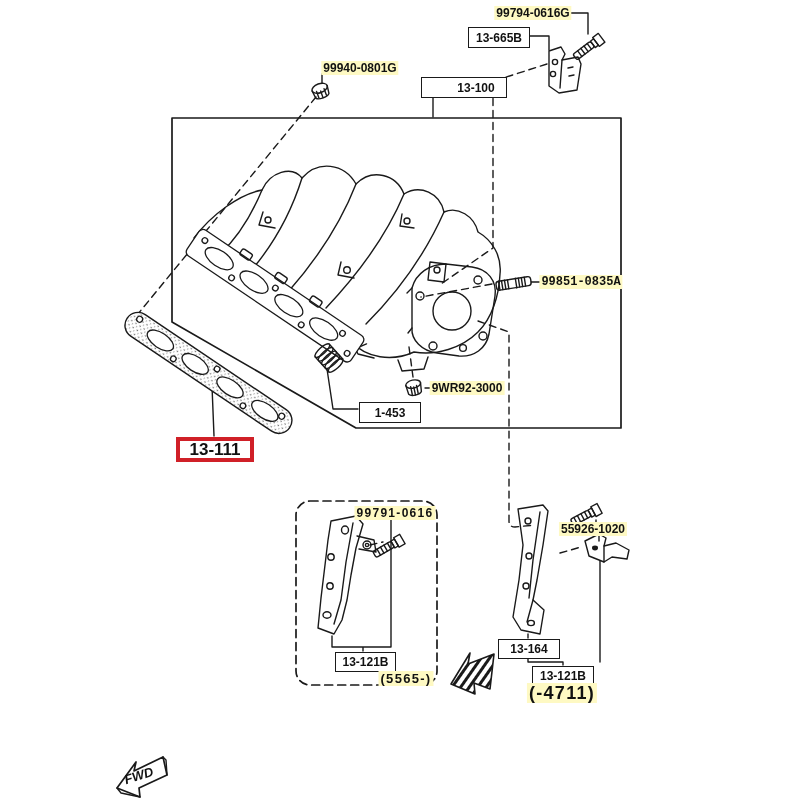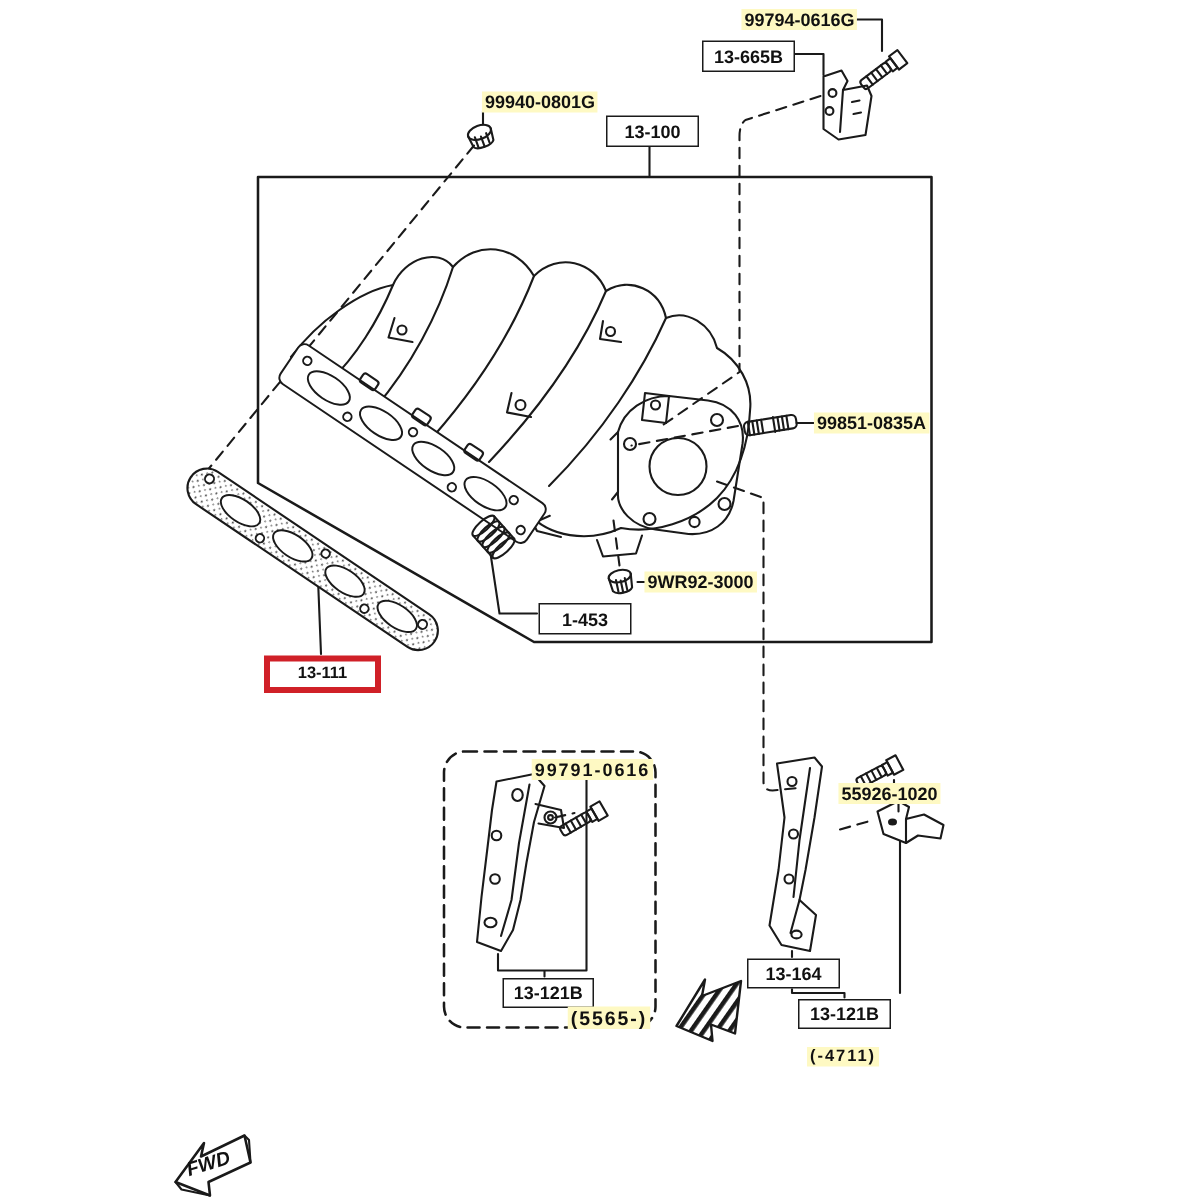--- a/index.html
+++ b/index.html
@@ -10,21 +10,21 @@
   .lnw{fill:#ffffff;stroke:#1a1a1a;stroke-width:1.3;stroke-linejoin:round;}
   .thick{stroke-width:1.7;}
   .dash{stroke-dasharray:7 5;}
   .callout{position:absolute;color:#111;font-weight:bold;font-size:12px;line-height:1;
            white-space:nowrap;background:#fef9c3;}
   .plain{padding:1px 2px;}
   .center{transform:translateX(-50%);}
   .boxed{border:1.7px solid #1a1a1a;display:flex;align-items:center;justify-content:center;
          background:#fff;}
   .boxed-highlighted{border:4px solid #d02028;display:flex;align-items:center;justify-content:center;
-         background:#fff;font-size:11px;}
+         background:#fff;font-size:17px;}
   .spaced{letter-spacing:1.3px;}
   #fwd-label{position:absolute;left:124px;top:768px;transform:rotate(-17deg);
              font-style:italic;font-weight:bold;font-size:13px;color:#111;background:transparent;}
 </style>
 </head>
 <body>
 
 <div id="stage">
 
 <svg id="art" width="802" height="802" viewBox="0 0 802 802">
@@ -224,39 +224,39 @@
     <path class="ln" d="M 117,788 L 121,793 L 140,797 M 163,757 L 166,760 L 167,775"></path>
   </g>
 </svg>
 
 <div class="callout plain center" style="left:533px;top:6px;">99794-0616G</div>
 
 <div class="callout boxed" style="left:468px;top:27px;width:60px;height:19px;">13-665B</div>
 
 <div class="callout plain center" style="left:324px;top:61px;margin-left:36px;">99940-0801G</div>
 
-<div class="callout boxed" style="left:404px;top:77px;width:60px;height:19px;">13-100</div>
-
-<div class="callout plain center" style="left:581px;top:275px;">99851-0835A</div>
+<div class="callout boxed" style="left:421px;top:77px;width:60px;height:19px;padding-left:24px;">13-100</div>
+
+<div class="callout plain center" style="left:581px;top:275px;font-family:Liberation Mono, monospace;">99851-0835A</div>
 
 <div class="callout plain center" style="left:467px;top:381px;">9WR92-3000</div>
 
 <div class="callout boxed" style="left:359px;top:402px;width:60px;height:19px;">1-453</div>
 
 <div class="callout boxed-highlighted" style="left:176px;top:437px;width:70px;height:17px;">13-111</div>
 
 <div class="callout plain center spaced" style="left:395px;top:506px;">99791-0616</div>
 
 <div class="callout boxed" style="left:335px;top:652px;width:59px;height:18px;">13-121B</div>
 
 <div class="callout plain center spaced" style="left:406px;top:671px;font-size:13px;">(5565-)</div>
 
 <div class="callout plain center" style="left:593px;top:522px;">55926-1020</div>
 
 <div class="callout boxed" style="left:498px;top:639px;width:60px;height:18px;">13-164</div>
 
 <div class="callout boxed" style="left:532px;top:666px;width:60px;height:18px;">13-121B</div>
 
-<div class="callout plain center spaced" style="left:562px;top:698px;font-size:11px;">(-4711)</div>
+<div class="callout plain center spaced" style="left:562px;top:683px;font-size:18px;">(-4711)</div>
 
 <div id="fwd-label">FWD</div>
 
 </div>
 
 </body></html>

